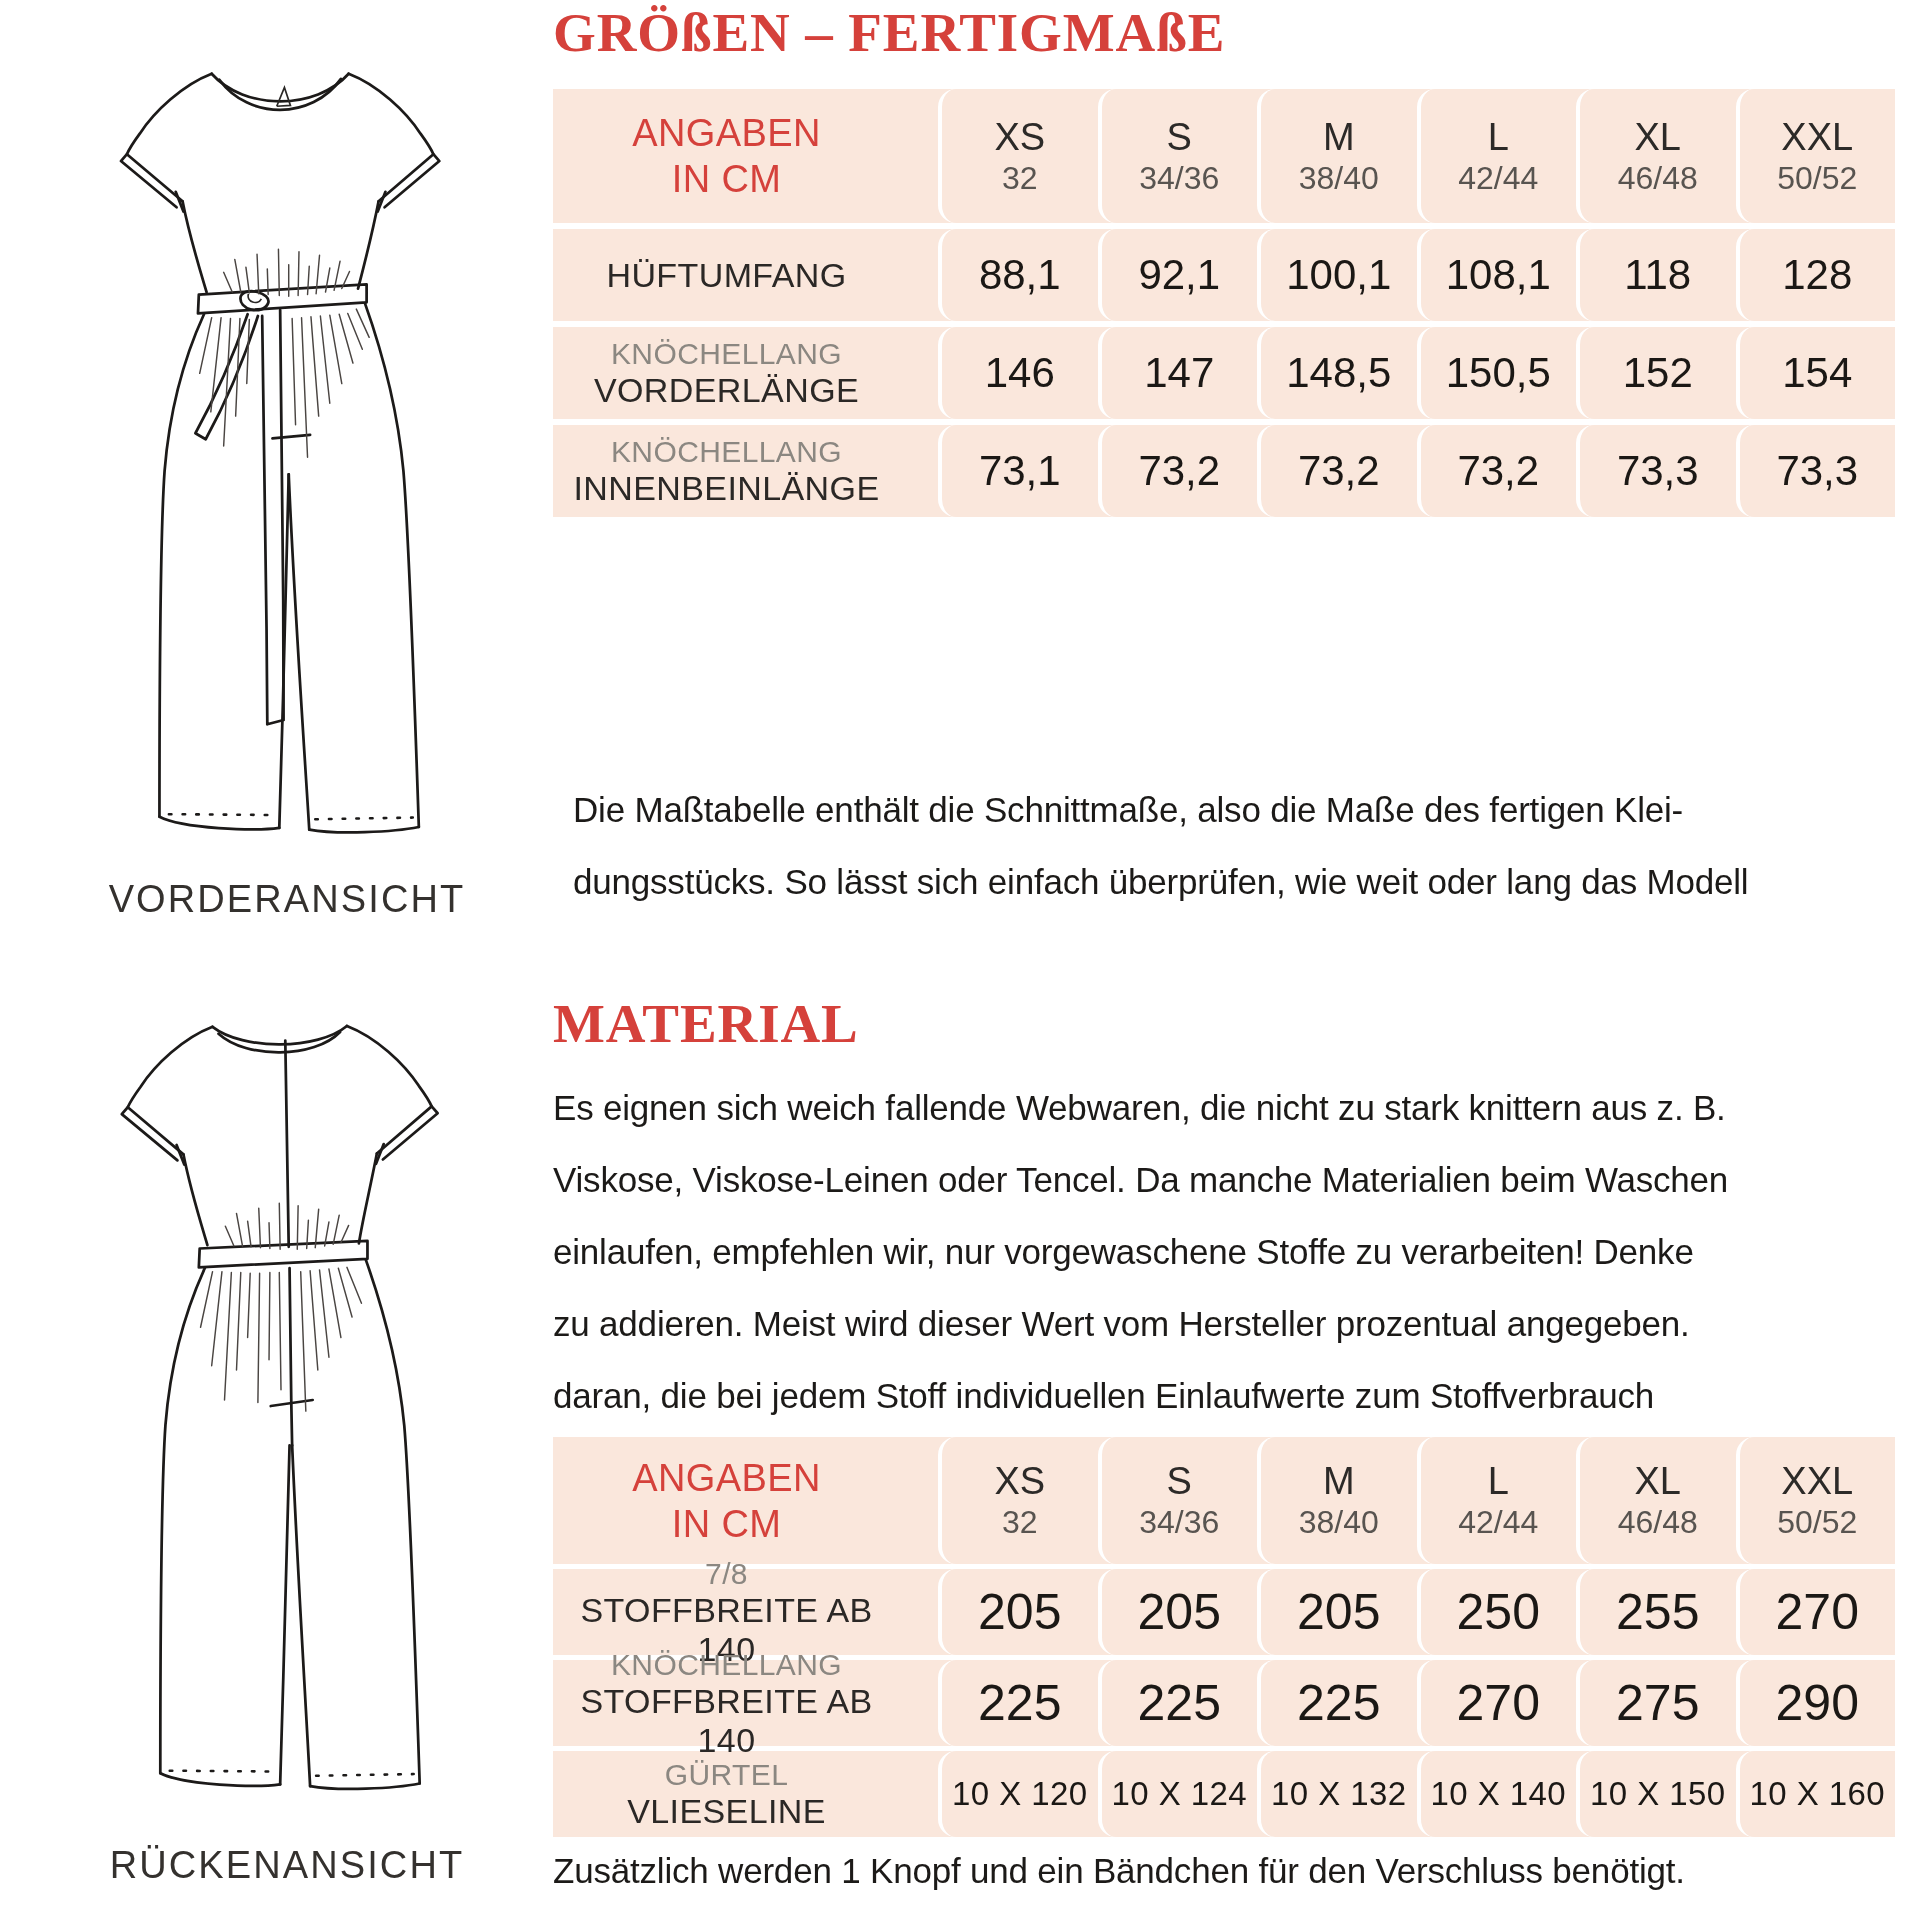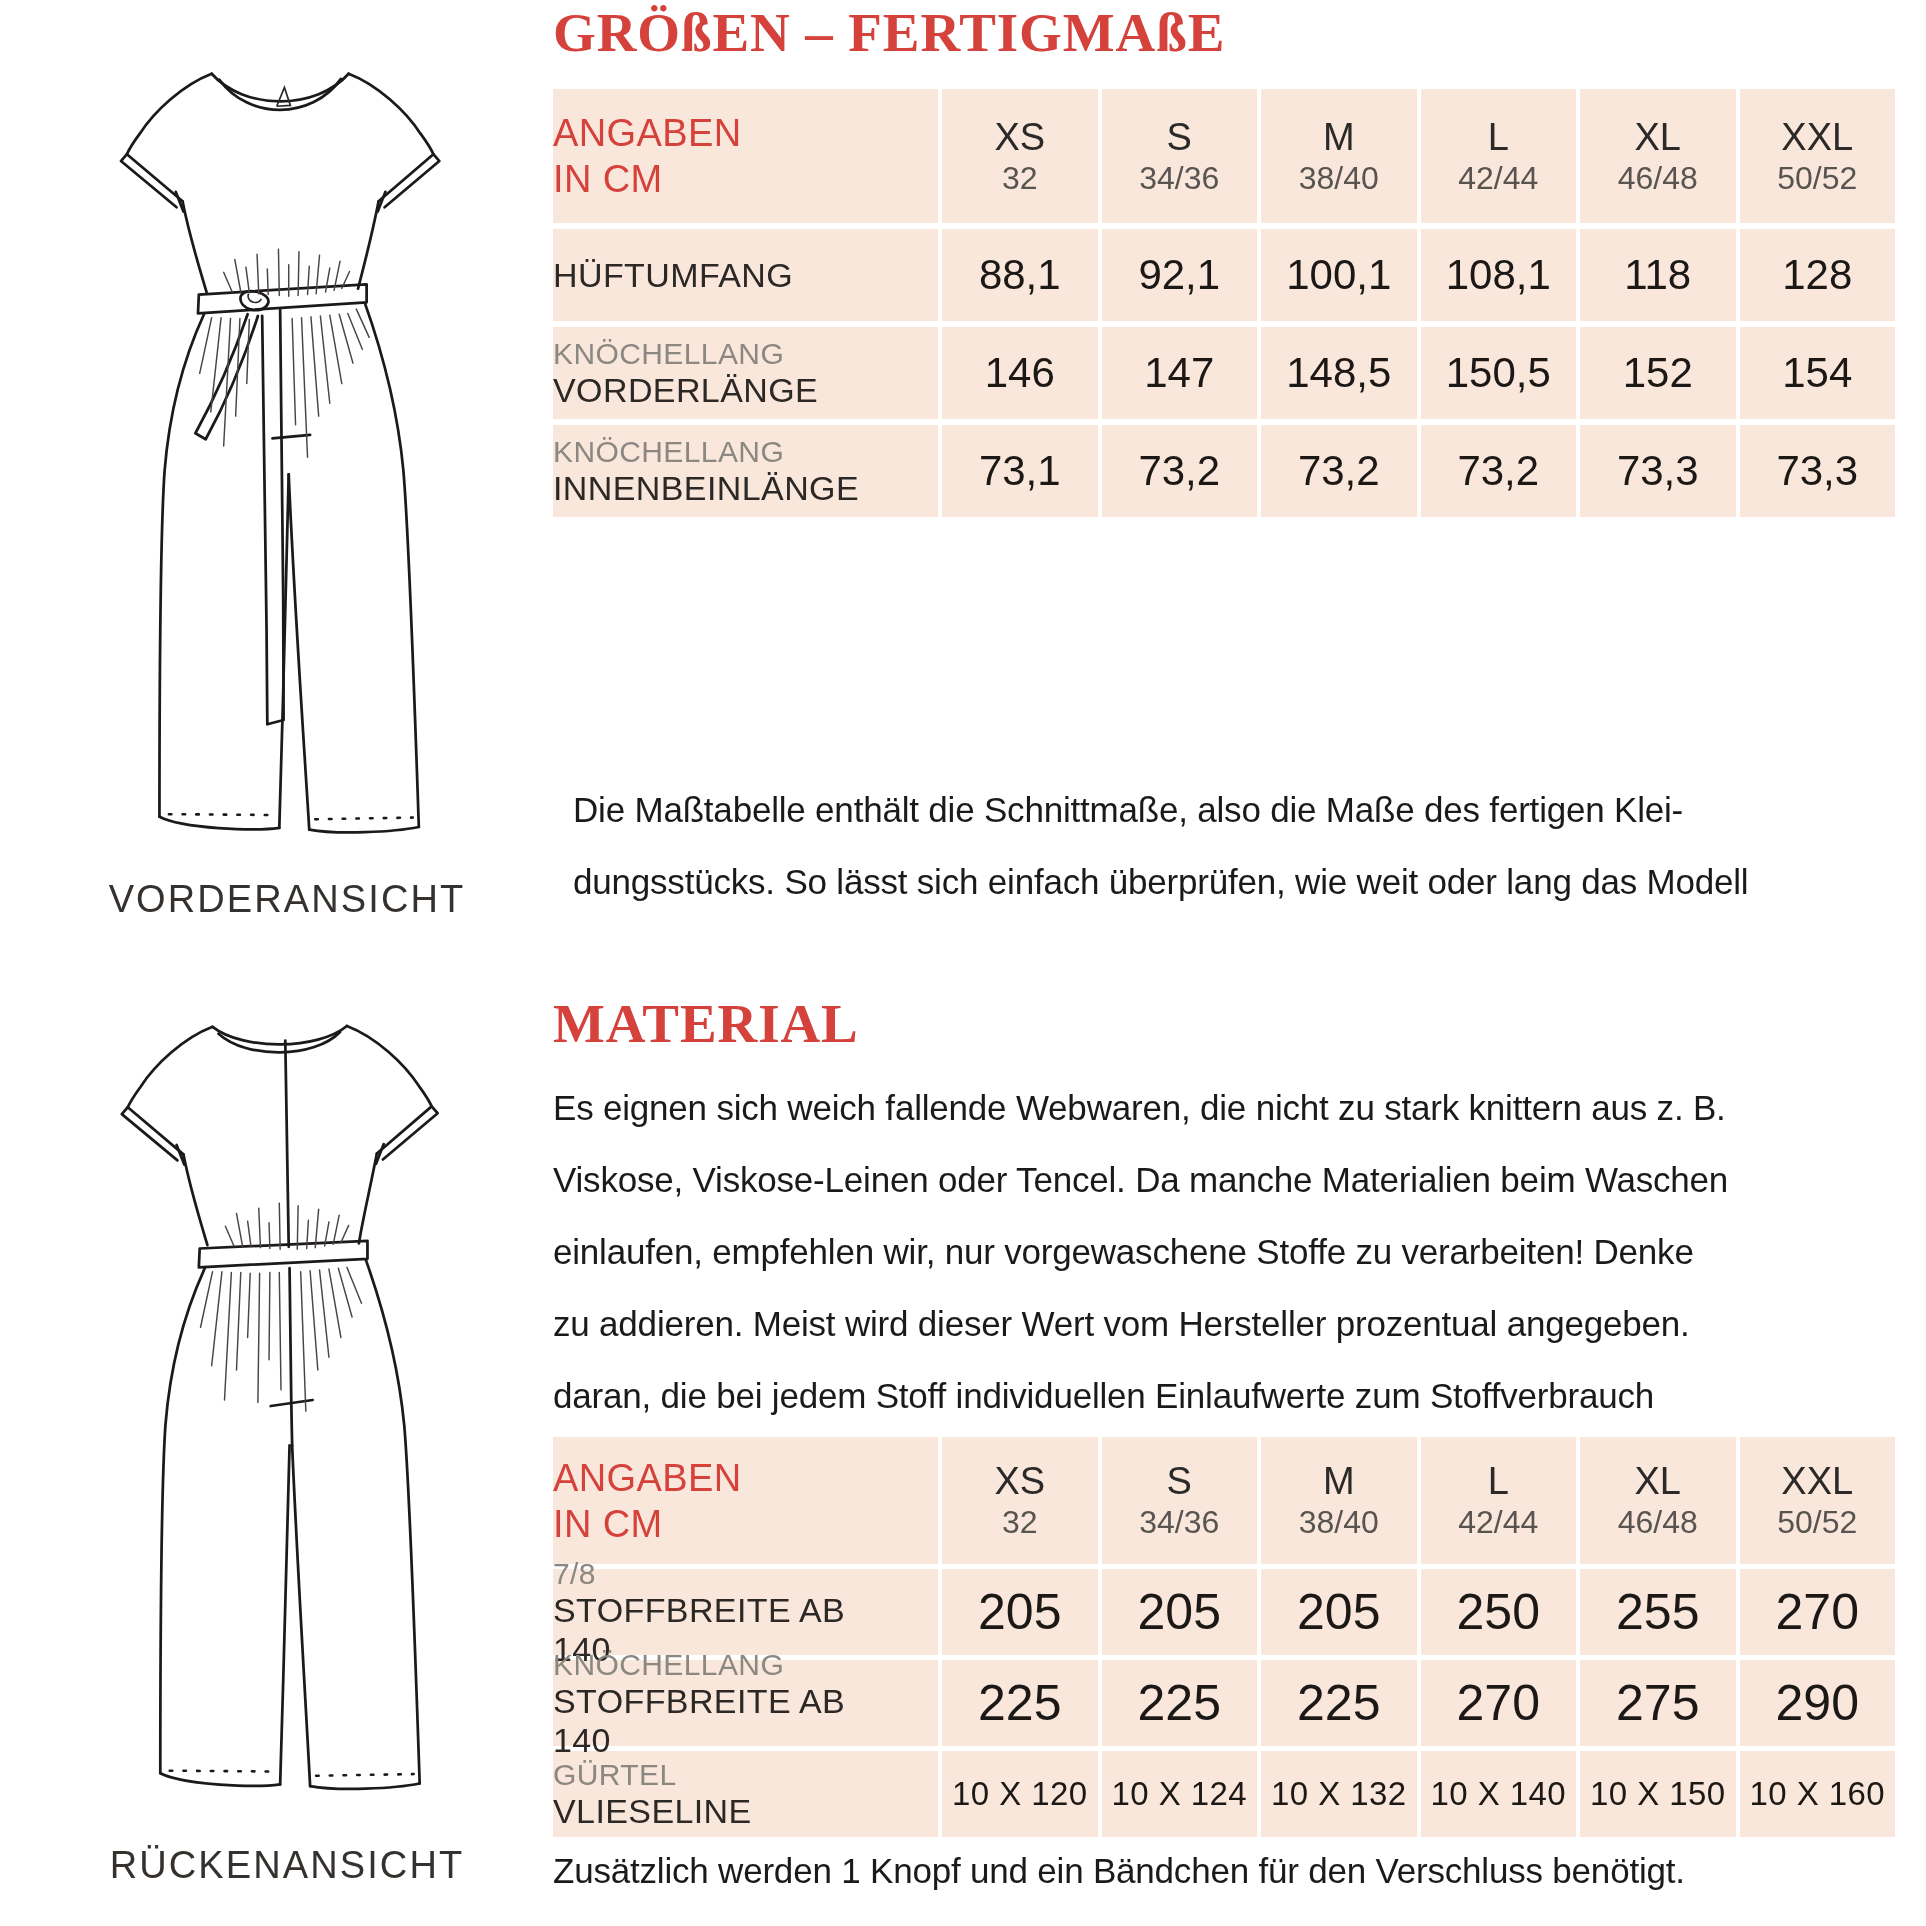--- a/index.html
+++ b/index.html
@@ -17,23 +17,23 @@
   .mtable{position:absolute;left:553px;width:1342px;}
   #sizes-table{top:89px;}
   #material-table{top:1437px;}
   .trow{display:flex;background:#fae7dc;margin-bottom:6px;}
   #material-table .trow{margin-bottom:5.1px;}
   .thead{height:134px;}
   #material-table .thead{height:127px;}
   #sizes-table .tdata{height:92px;}
   #material-table .tdata{height:86px;}
   .lblcol{width:385px;box-sizing:border-box;padding-right:38px;display:flex;
-          flex-direction:column;justify-content:center;text-align:left;}
+          flex-direction:column;justify-content:center;text-align:center;}
   .szcol{flex:1 1 0;border-left:4.3px solid #ffffff;display:flex;flex-direction:column;
-         justify-content:center;text-align:center;}
+         justify-content:center;text-align:center;border-radius:18px;}
   .hl{color:#d5413b;font-size:38px;line-height:46px;letter-spacing:0.4px;}
   .szname{font-size:38px;line-height:44px;color:#2c2a28;}
   .szrange{font-size:32px;line-height:39px;color:#585450;}
   .rl1{font-size:30px;line-height:35px;color:#8b8781;letter-spacing:0.4px;}
   .rl1:empty{display:none;}
   .rl2{font-size:34px;line-height:39px;color:#2b2826;letter-spacing:0.4px;}
   .val{font-size:42px;color:#1b1815;}
   #material-table .val{font-size:50px;}
   #material-table .trow:last-child .val{font-size:33px;letter-spacing:0.4px;white-space:nowrap;}
 

